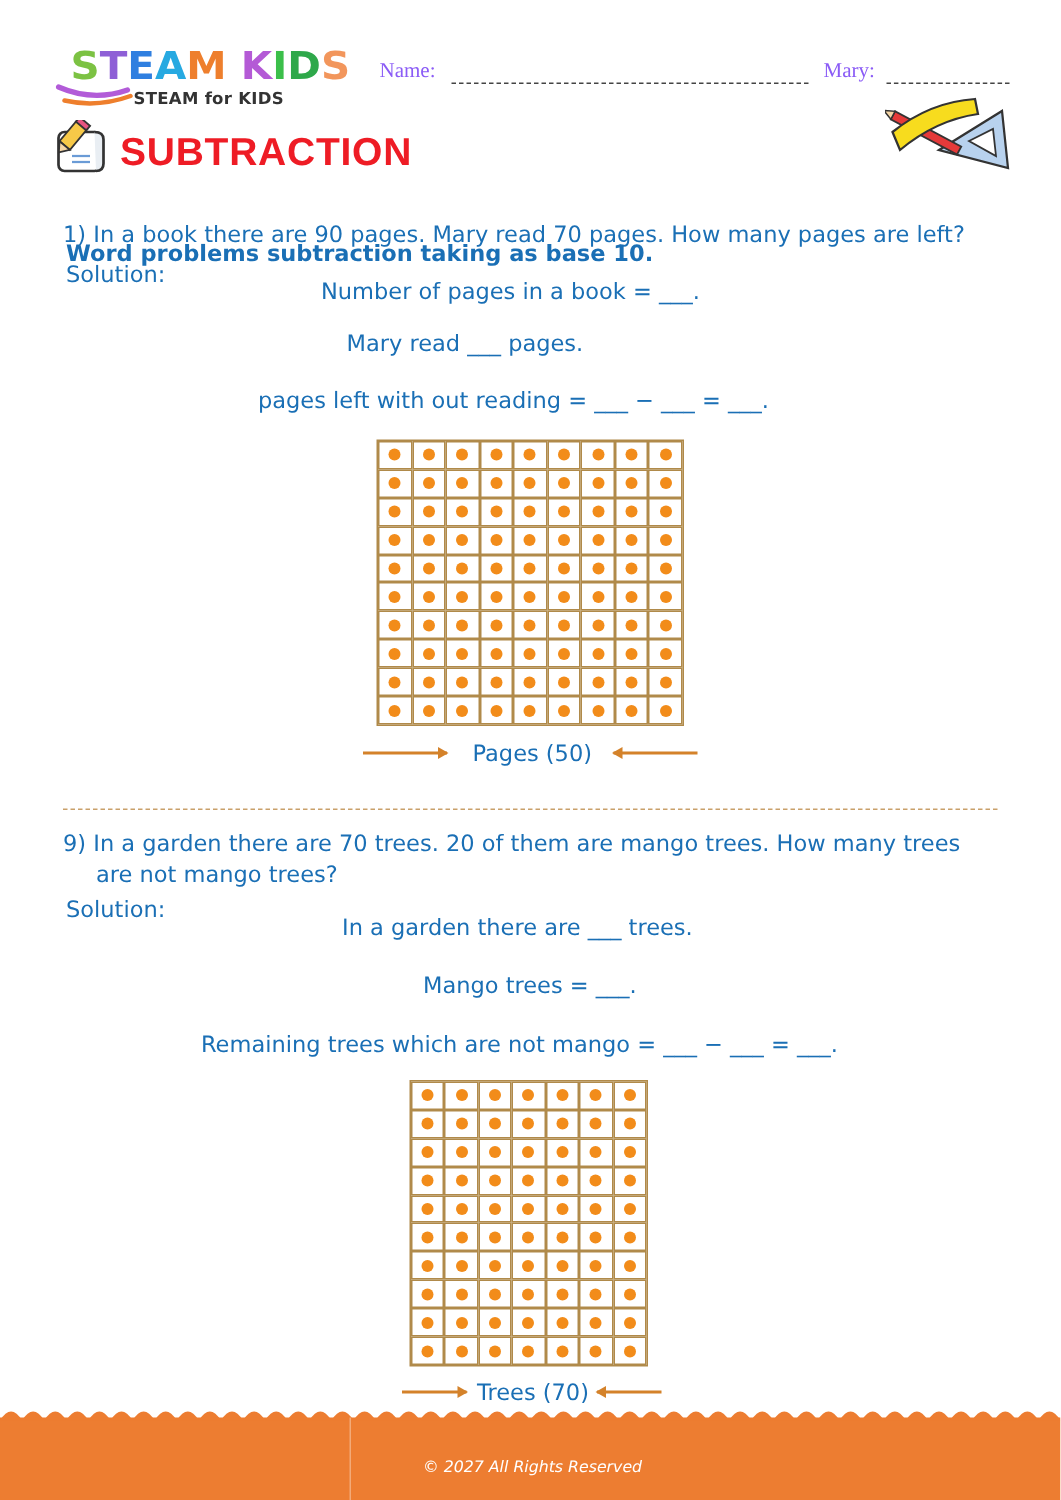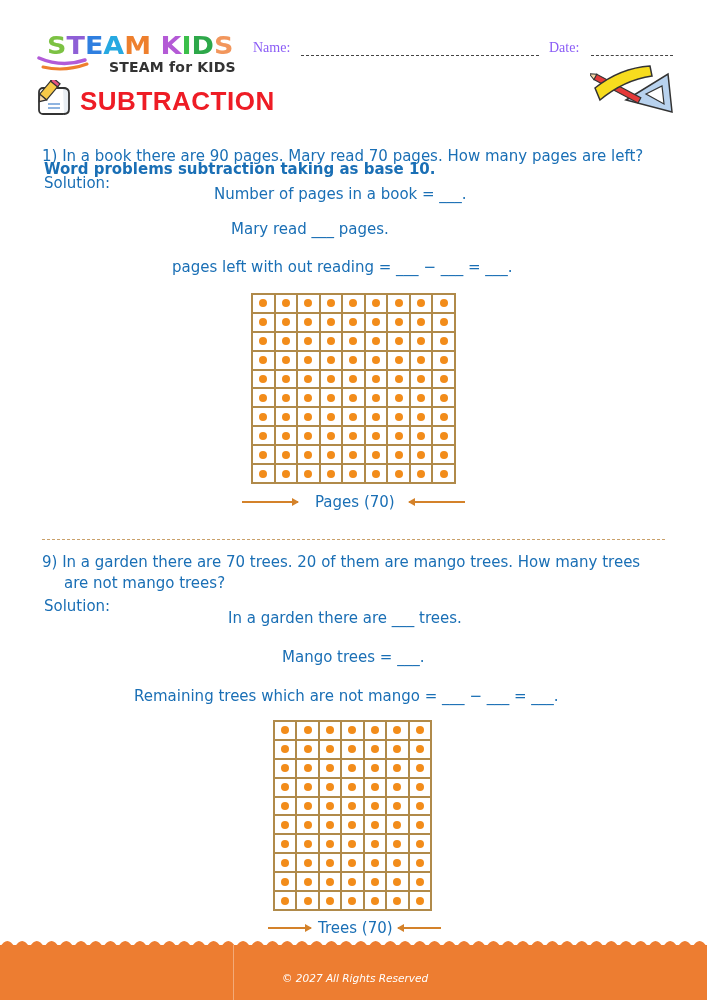--- a/index.html
+++ b/index.html
@@ -5,21 +5,21 @@
   * { box-sizing: border-box; margin: 0; padding: 0; }
   html, body { width: 707px; height: 1000px; background: #ffffff; overflow: hidden; }
   body { position: relative; font-family: "DejaVu Sans", "Liberation Sans", sans-serif; color: #1a6fb5; }
 
   .abs { position: absolute; }
 
   
   .logo { left: 37px; top: 30px; width: 200px; height: 45px; }
   .logo-title { position: absolute; left: 10px; top: 0; font-family: "DejaVu Sans", sans-serif; font-weight: 900; font-size: 27px; letter-spacing: 0px; line-height: 30px; white-space: nowrap; }
   .logo-title span { display: inline-block; transform: scaleY(0.95); }
-  .logo-sub { position: absolute; left: 13px; top: 27px; font-family: "DejaVu Sans", sans-serif; font-weight: bold; font-size: 14px; color: #333; letter-spacing: 0.2px; white-space: nowrap; margin-left: 20px; }
+  .logo-sub { position: absolute; left: 13px; top: 27px; font-family: "DejaVu Sans", sans-serif; font-weight: bold; font-size: 11px; color: #333; letter-spacing: 0.2px; white-space: nowrap; }
   .logo-swoosh { position: absolute; left: 0; top: 26px; }
 
   .field-label { font-family: Liberation Serif, serif; font-size: 14px; color: #8b5cf6; white-space: nowrap; }
   .field-line { border-bottom: 1px dashed #444; height: 1px; }
 
   .title { left: 80px; top: 86px; font-family: "Liberation Sans", sans-serif; font-weight: bold; font-size: 26px; color: #ee1c25; letter-spacing: 0.5px; white-space: nowrap; }
 
   .text { font-family: "DejaVu Sans", sans-serif; font-size: 15px; color: #1a6fb5; white-space: nowrap; line-height: 18px; }
   .text-bold { font-weight: bold; }
 
@@ -48,21 +48,21 @@
   <div class="logo-title" id="logo-letters"><span style="color: rgb(124, 194, 67);">S</span><span style="color: rgb(142, 95, 214);">T</span><span style="color: rgb(47, 127, 224);">E</span><span style="color: rgb(39, 169, 225);">A</span><span style="color: rgb(238, 127, 45);">M</span><span style="color: rgb(255, 255, 255);">&nbsp;</span><span style="color: rgb(180, 90, 214);">K</span><span style="color: rgb(59, 191, 74);">I</span><span style="color: rgb(46, 168, 74);">D</span><span style="color: rgb(242, 150, 92);">S</span></div>
   <svg class="logo-swoosh" width="60" height="16" viewBox="0 0 60 16">
     <path d="M2 2 Q 25 12 48 4" stroke="#b25bd8" stroke-width="3.5" fill="none" stroke-linecap="round"></path>
     <path d="M6 11 Q 28 16 50 8" stroke="#ee7f2d" stroke-width="3" fill="none" stroke-linecap="round"></path>
   </svg>
   <div class="logo-sub" style="left:52px; top:29px;">STEAM for KIDS</div>
 </div>
 
 <div class="abs field-label" style="left:253px; top:40px;">Name:</div>
 <div class="abs field-line" style="left:301px; top:55px; width:238px;"></div>
-<div class="abs field-label" style="left:549px; top:40px;">Date:</div>
+<div class="abs field-label" style="left:549px; top:40px;">Mary:</div>
 <div class="abs field-line" style="left:591px; top:55px; width:82px;"></div>
 
 <svg class="abs" style="left:34px; top:80px;" width="40" height="36" viewBox="0 0 40 36">
   <rect x="5" y="8" width="28" height="26" rx="4" fill="#fff" stroke="#333" stroke-width="1.8"></rect>
   <path d="M29 8 q6 0 6 5 v16 q0 5 -5 5" fill="#e9eef3" stroke="#333" stroke-width="1.8"></path>
   <line x1="14" y1="24" x2="26" y2="24" stroke="#6a9bd6" stroke-width="1.5"></line>
   <line x1="14" y1="28" x2="26" y2="28" stroke="#6a9bd6" stroke-width="1.5"></line>
   <g transform="rotate(40 14 12)">
     <rect x="9" y="1" width="9" height="18" fill="#f7c948" stroke="#333" stroke-width="1.2"></rect>
     <rect x="9" y="-2" width="9" height="4" fill="#e75480" stroke="#333" stroke-width="1.2"></rect>
@@ -357,21 +357,21 @@
     </div>
     <div class="cell">
       <div class="dot" style="background: rgb(242, 140, 26);"></div>
     </div>
     <div class="cell">
       <div class="dot" style="background: rgb(242, 140, 26);"></div>
     </div>
   </div>
 
 <div class="arrow right" style="left:242px; top:501px; width:56px;"></div>
-<div class="abs text" style="left:315px; top:493px;">Pages (70)</div>
+<div class="abs text" style="left:315px; top:493px;">Pages (50)</div>
 <div class="arrow left" style="left:409px; top:501px; width:56px;"></div>
 
 <div class="abs separator"></div>
 
 <div class="abs text" style="left:42px; top:553px;">9)  In a garden there are 70 trees. 20 of them are mango trees. How many trees</div>
 <div class="abs text" style="left:64px; top:574px;">are not mango trees?</div>
 <div class="abs text" style="left:44px; top:597px;">Solution:</div>
 <div class="abs text" style="left:228px; top:609px;">In a garden there are ___ trees.</div>
 <div class="abs text" style="left:282px; top:648px;">Mango trees = ___.</div>
 <div class="abs text" style="left:134px; top:687px;">Remaining trees which are not mango = ___  −  ___  =  ___.</div>

